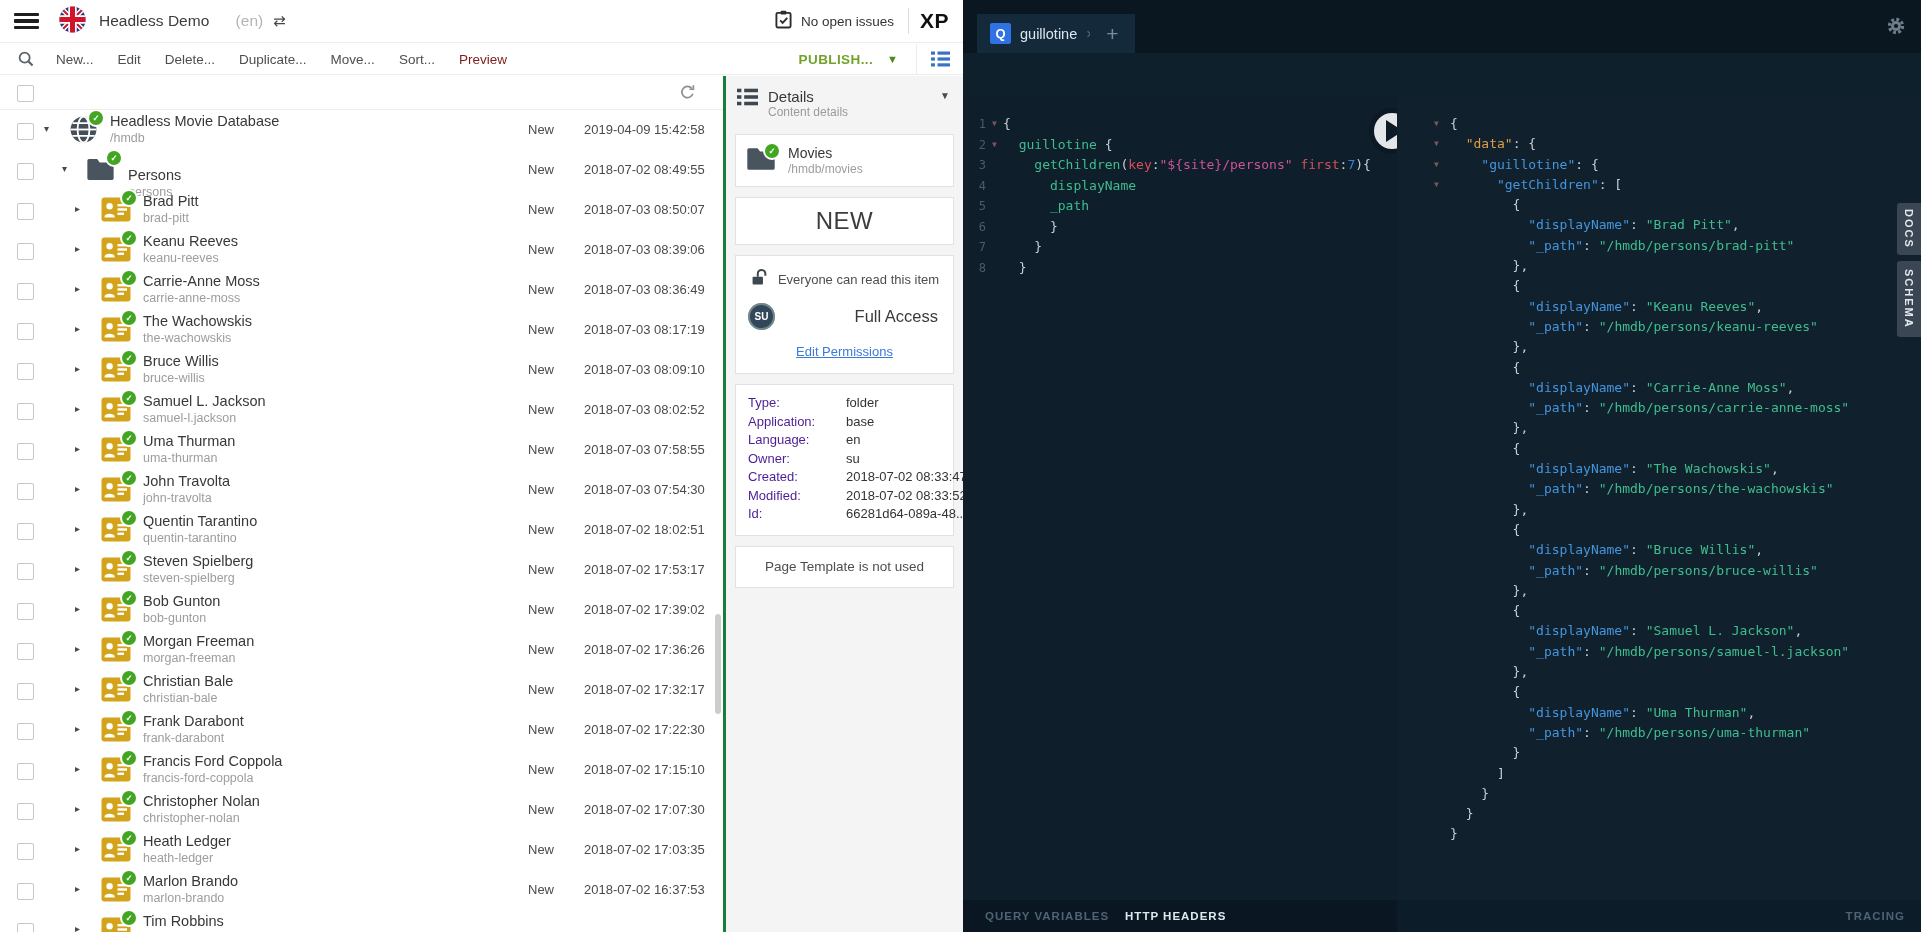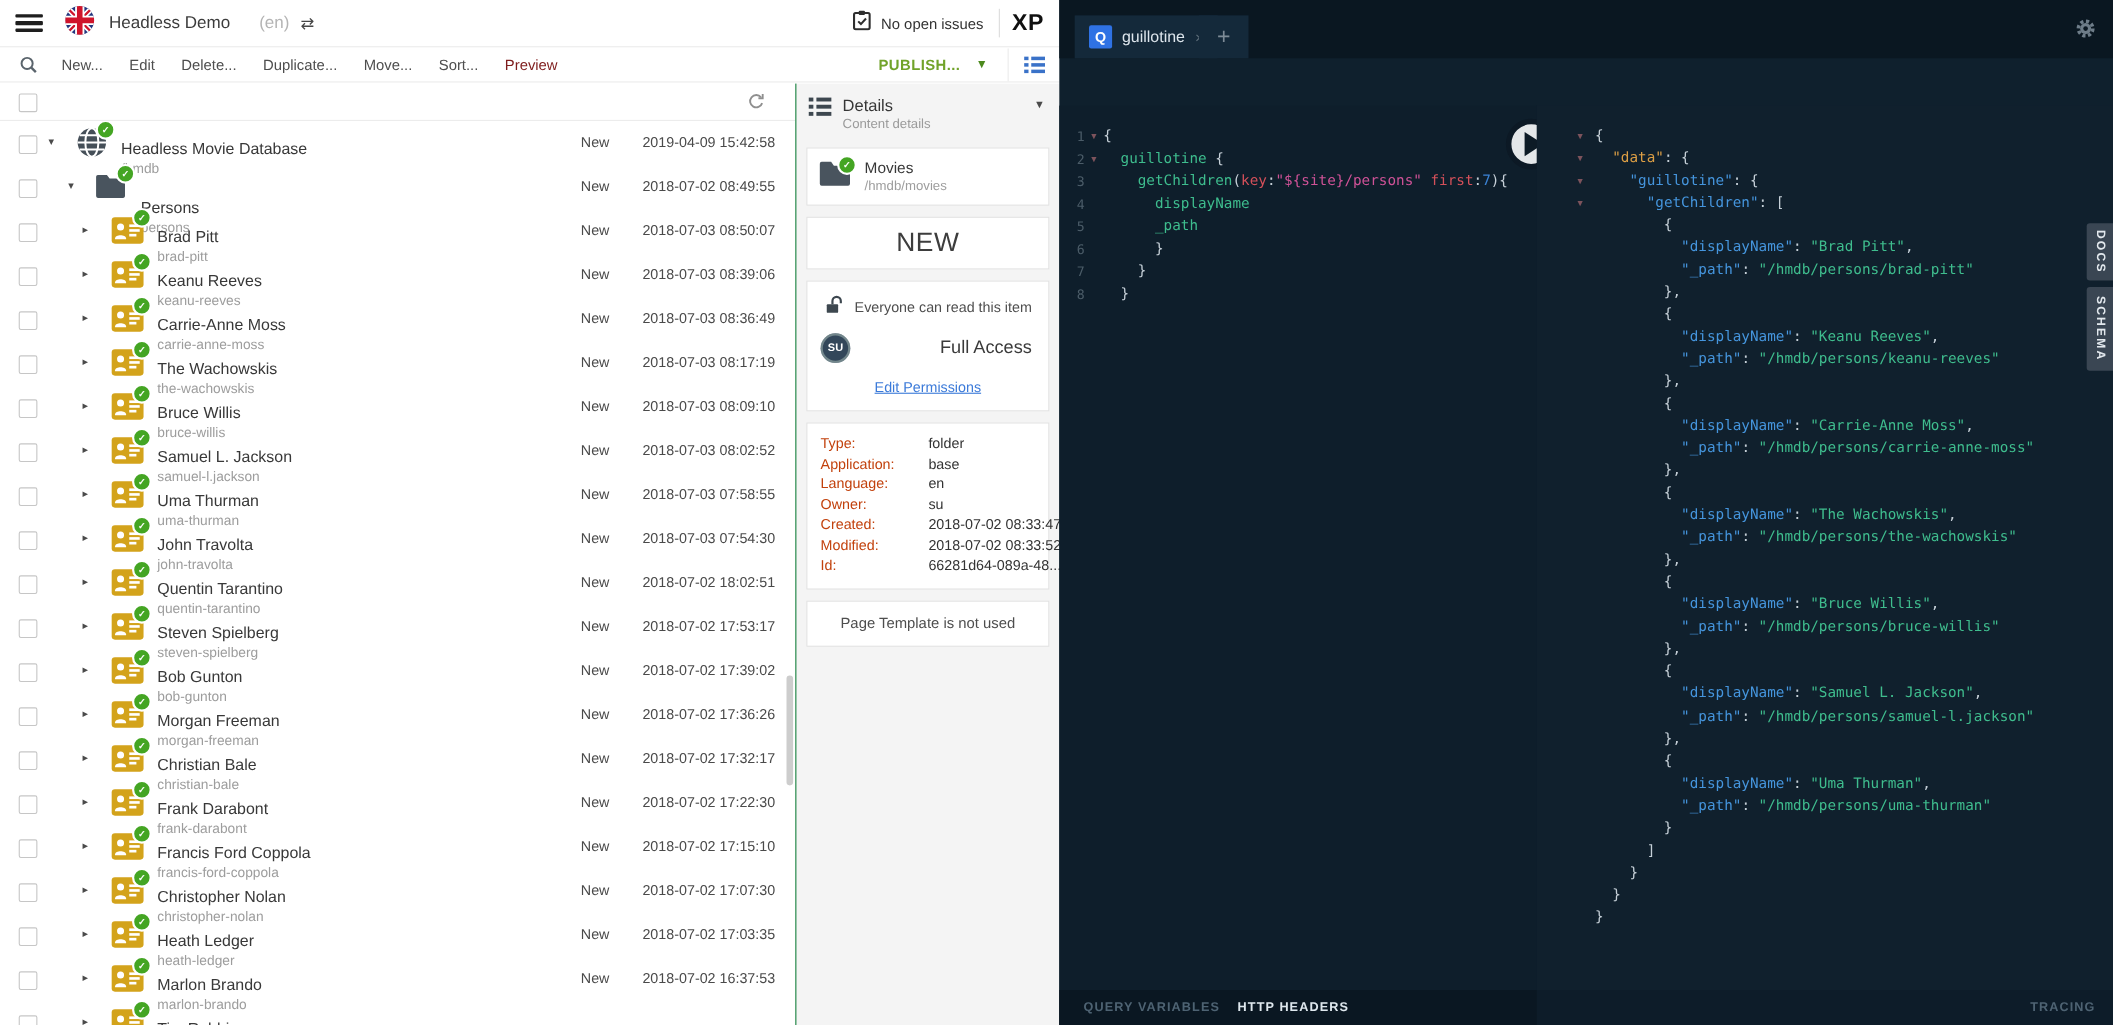--- a/index.html
+++ b/index.html
@@ -37,29 +37,29 @@
   .tree-head .cb{left:17px;top:9px;}
   .refresh-btn{position:absolute;right:27px;top:8px;cursor:pointer;}
   .tree-rows{position:absolute;left:0;top:34px;width:100%;height:822px;overflow:hidden;}
   .trow{position:relative;height:40px;}
   .trow .cb{left:17px;top:13px;}
   .tarrow{position:absolute;top:13px;font-size:10px;color:#4a4a4a;cursor:pointer;}
   .ticon{position:absolute;top:4px;width:32px;height:32px;}
   .badge{position:absolute;right:-5px;top:-5px;width:14px;height:14px;border-radius:50%;
          background:#44a523;border:2px solid #fff;color:#fff;font-size:8.5px;font-weight:bold;
          display:flex;align-items:center;justify-content:center;}
-  .ttext{position:absolute;top:17px;}
+  .ttext{position:absolute;top:2px;}
   .tname{font-size:14.5px;color:#383838;line-height:19px;white-space:nowrap;}
   .tpath{font-size:12.5px;color:#9d9d9d;line-height:15px;white-space:nowrap;}
   .tstatus{position:absolute;left:528px;top:12px;font-size:13px;color:#4a4a4a;}
   .tmod{position:absolute;left:584px;top:12px;font-size:13px;color:#4a4a4a;white-space:nowrap;}
   .tree-thumb{position:absolute;right:2px;top:538px;width:6px;height:100px;background:#cdcdcd;border-radius:3px;}
   
   .details{position:absolute;left:723px;top:76px;width:240px;height:856px;background:#f4f4f4;
-           border-left:1px solid #15803d;box-sizing:border-box;padding:10px 9px;}
+           border-left:3px solid #15803d;box-sizing:border-box;padding:10px 9px;}
   .det-head{display:flex;align-items:flex-start;padding:2px 2px 4px 2px;position:relative;}
   .det-titles{margin-left:10px;}
   .det-title{font-size:15px;color:#363636;line-height:17px;}
   .det-sub{font-size:12px;color:#9b9b9b;line-height:15px;}
   .det-caret{position:absolute;right:4px;top:4px;font-size:10px;color:#4a4a4a;cursor:pointer;}
   .card{background:#fff;border:1px solid #e2e2e2;margin-top:10px;box-sizing:border-box;}
   .card-item{display:flex;align-items:center;padding:9px 10px;}
   .ci-text{margin-left:12px;}
   .ci-name{font-size:14px;color:#383838;line-height:17px;}
   .ci-path{font-size:12px;color:#9d9d9d;line-height:15px;}
@@ -68,21 +68,21 @@
   .card-perm{padding:12px 10px 14px 10px;}
   .perm-row1{display:flex;align-items:center;justify-content:center;gap:9px;font-size:13px;color:#4e4e4e;}
   .perm-row2{display:flex;align-items:center;margin-top:13px;padding:0 5px 0 2px;}
   .avatar{width:27px;height:27px;border-radius:50%;background:#33475a;color:#fff;font-size:10px;font-weight:bold;
           display:flex;align-items:center;justify-content:center;box-shadow:inset 0 0 0 2px rgba(190,210,200,.45);}
   .full-access{margin-left:auto;font-size:16.5px;color:#3a3a3a;}
   .perm-link{display:block;text-align:center;margin-top:14px;font-size:13px;color:#3b7ad9;
              text-decoration:underline;cursor:pointer;}
   .card-props{padding:9px 12px 11px 12px;}
   .prow{display:flex;font-size:13px;line-height:18.5px;}
-  .plabel{width:98px;color:#c2410c;flex:0 0 auto;}
+  .plabel{width:98px;color:#4c1d95;flex:0 0 auto;}
   .pvalue{color:#333;white-space:nowrap;}
   .card-note{display:flex;align-items:center;justify-content:center;font-size:13.5px;color:#4e4e4e;}
   .card-note.tpl{height:42px;}
   .card-note.att{height:58px;}
   
   .pg{position:absolute;left:963px;top:0;width:958px;height:932px;background:#0f202d;
       font-family:"Liberation Sans",sans-serif;}
   .pg-tabs{position:absolute;left:0;top:0;width:100%;height:53px;background:#0a1721;}
   .pg-tab{position:absolute;left:14px;bottom:0;height:39px;background:#14293a;display:flex;align-items:center;
           padding:0 13px;gap:9px;cursor:pointer;}

